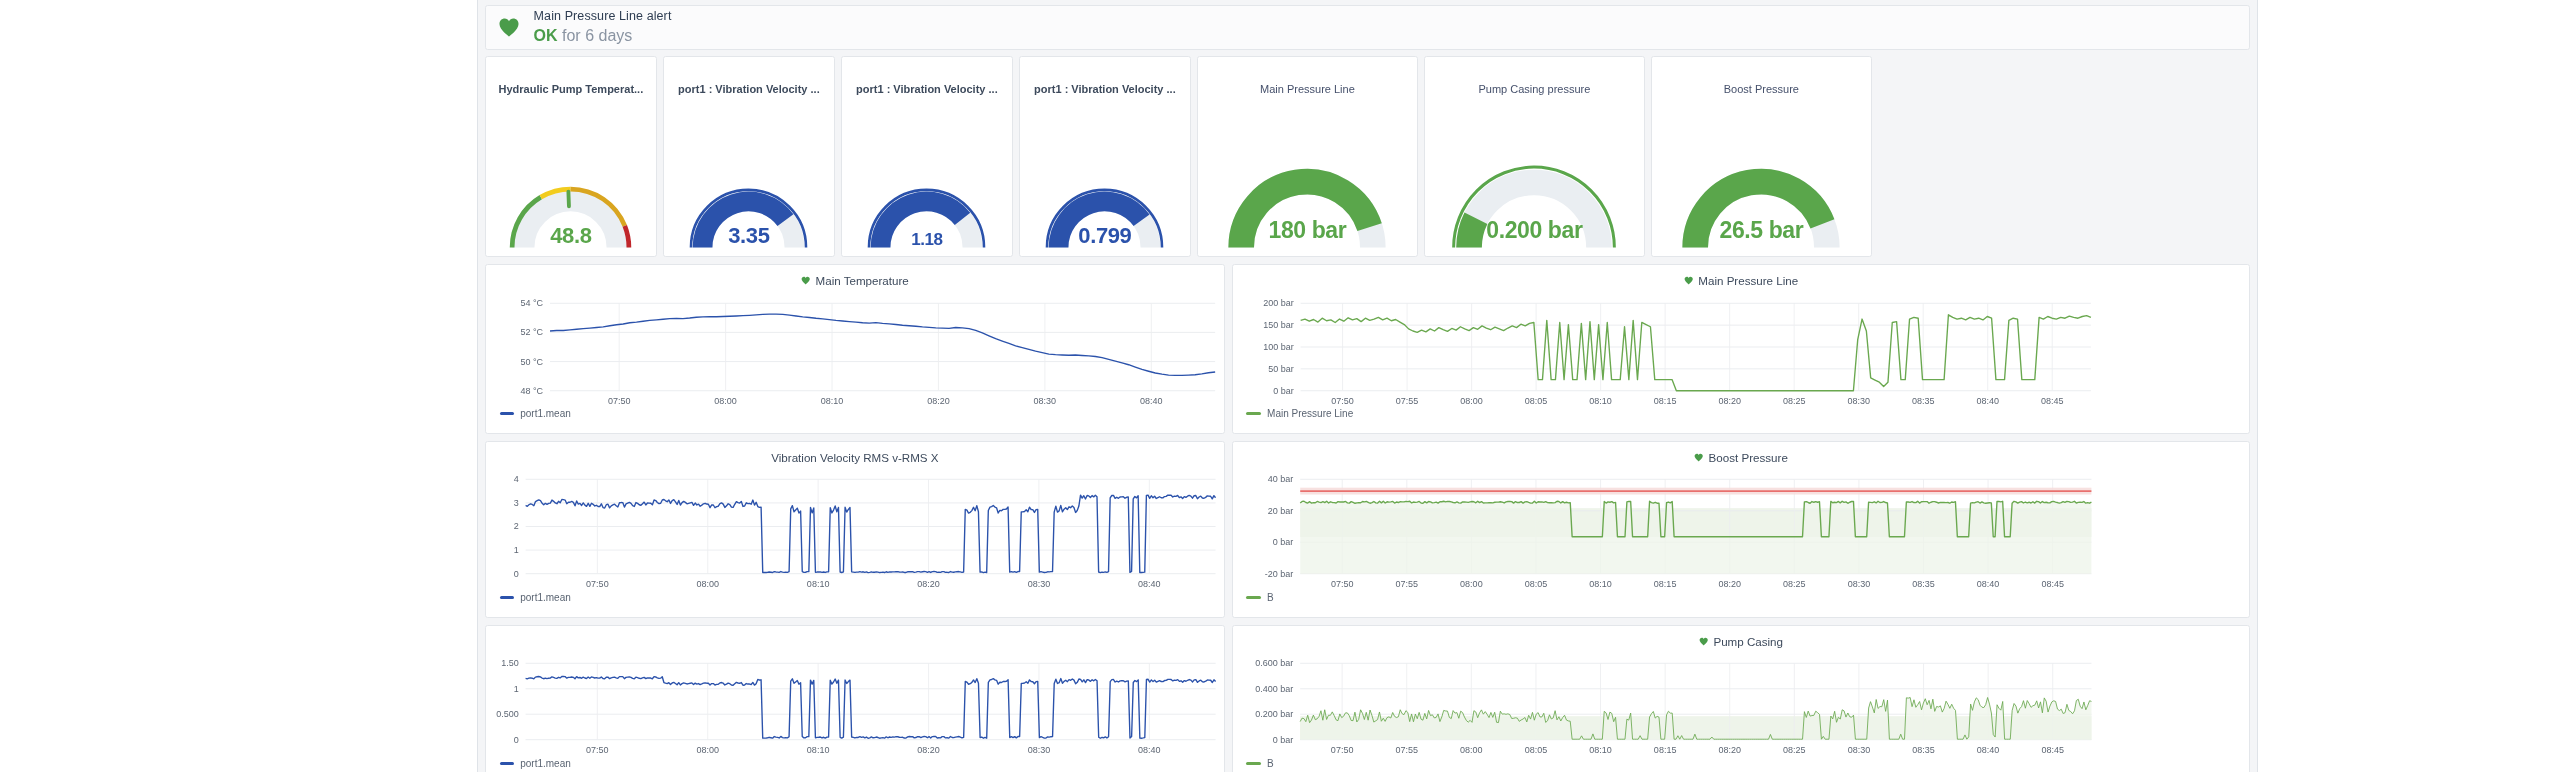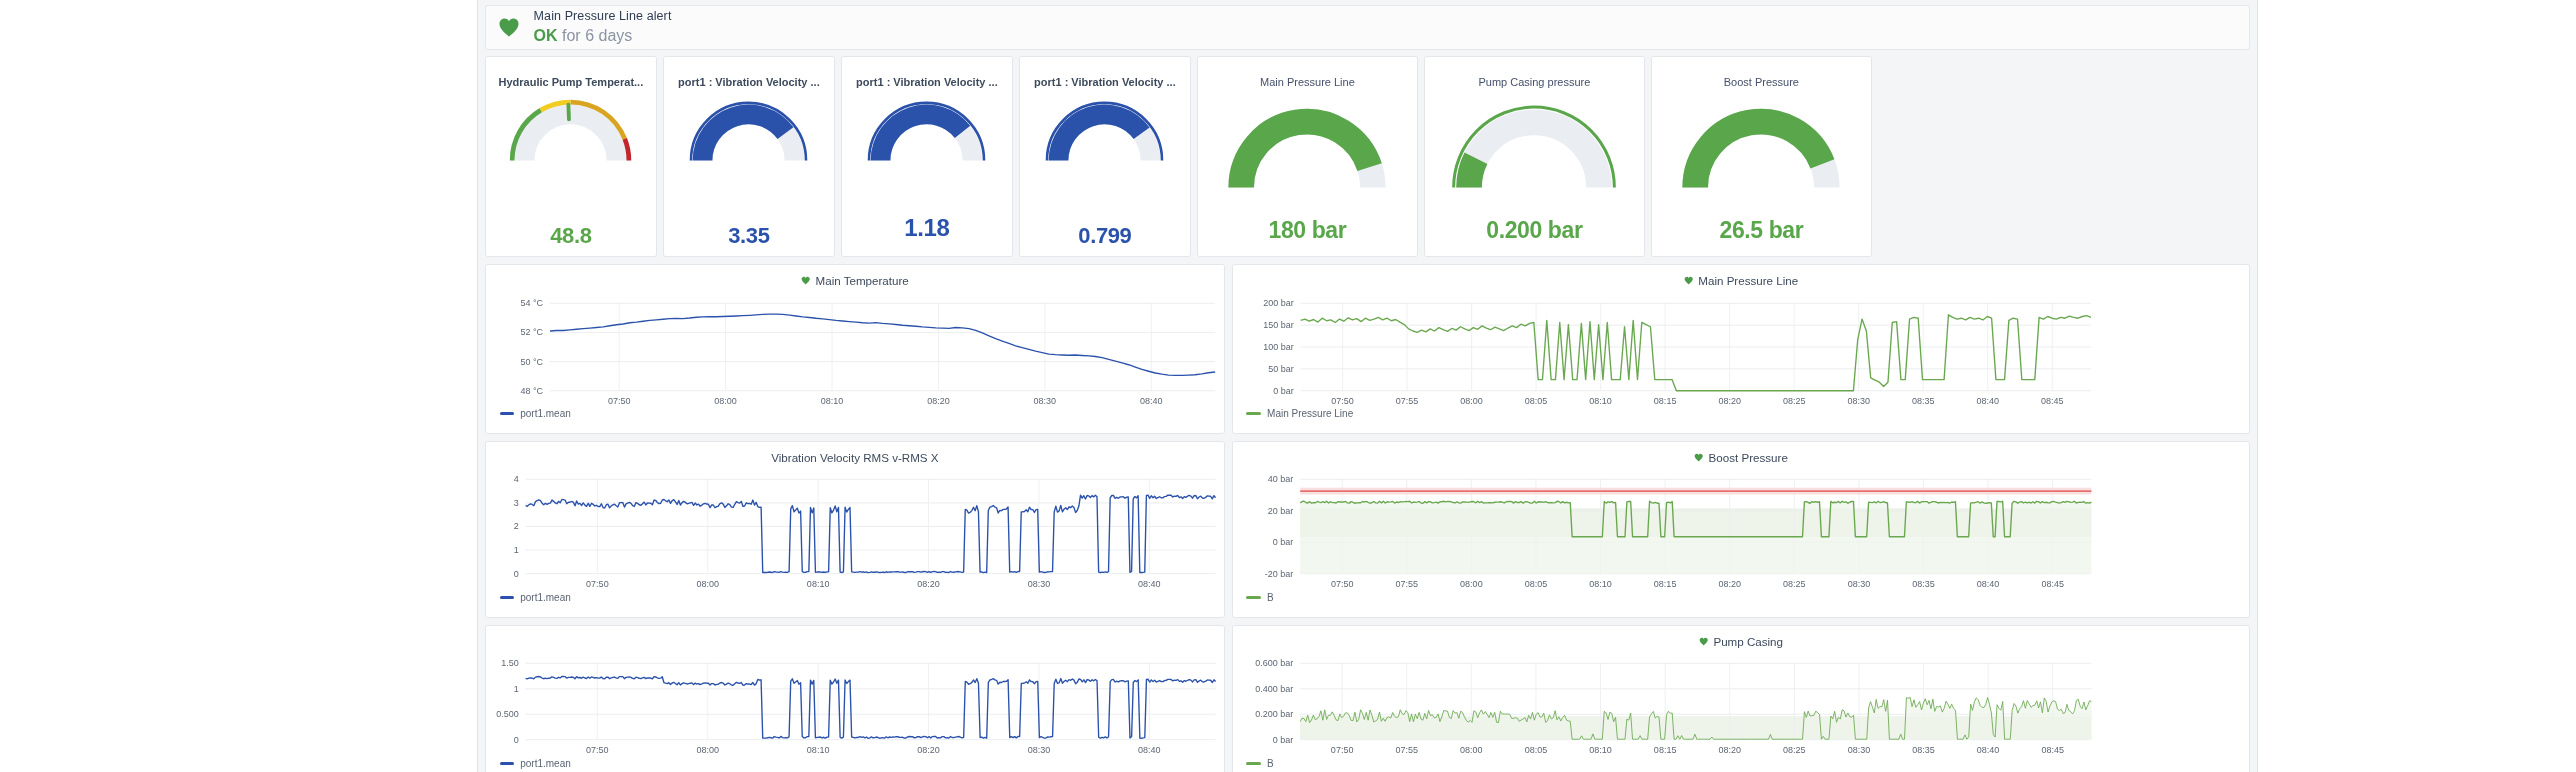--- a/index.html
+++ b/index.html
@@ -37,26 +37,26 @@
   
   .gauge-row{display:flex;gap:6px;height:201px;margin-bottom:6.9px;}
   .gauge-card{
     background:#ffffff;border:0.9px solid #e3e6ea;border-radius:2.6px;
     box-sizing:border-box;display:flex;flex-direction:column;
     align-items:center;overflow:hidden;position:relative;
   }
   .gauge-card.w-sm{flex:0 0 172px;}
   .gauge-card.w-lg{flex:0 0 221px;}
   .gauge-title{
-    font-size:11px;color:#3d4a5c;margin-top:19px;margin-bottom:1.7px;
+    font-size:11px;color:#3d4a5c;margin-top:26px;margin-bottom:1.7px;
     white-space:nowrap;overflow:hidden;text-overflow:ellipsis;
     max-width:92%;text-align:center;font-weight:600;
   }
   .gauge-title.thin{font-weight:400;color:#45506b;}
-  .gauge-wrap{position:relative;flex:1;width:100%;display:flex;align-items:flex-start;justify-content:center;}
+  .gauge-wrap{position:relative;flex:1;width:100%;display:flex;align-items:flex-end;justify-content:center;}
   .gauge-wrap svg{display:block;overflow:visible;}
   .gauge-val{
     position:absolute;left:0;right:0;text-align:center;
     font-weight:bold;letter-spacing:-0.4px;pointer-events:none;
   }
 
   
   .chart-grid{display:flex;gap:6.9px;}
   .chart-col{display:flex;flex-direction:column;gap:6.9px;}
   .chart-col.left{flex:0 0 740px;}
@@ -127,21 +127,21 @@
           </div>
         </div>
         <div class="gauge-card w-sm">
           <div class="gauge-title">port1 : Vibration Velocity ...</div>
           <div class="gauge-wrap">
             <svg width="129" height="79" viewBox="0 0 150 92">
               <path d="M 21.5 82 A 53.5 53.5 0 0 1 128.5 81.99999999999999" fill="none" stroke="#eaeef2" stroke-width="23"></path>
               <path d="M 21.5 82 A 53.5 53.5 0 0 1 116.92759996693242 48.76859375511038" fill="none" stroke="#2b52ab" stroke-width="23"></path>
               <path d="M 8 82.00000000000001 A 67 67 0 0 1 142 81.99999999999999" fill="none" stroke="#2b52ab" stroke-width="3"></path>
             </svg>
-            <div class="gauge-val" style="color: rgb(43, 82, 171); font-size: 24px; bottom: 14px;">1.18</div>
+            <div class="gauge-val" style="color: rgb(43, 82, 171); font-size: 17px; bottom: 6px;">1.18</div>
           </div>
         </div>
         <div class="gauge-card w-sm">
           <div class="gauge-title">port1 : Vibration Velocity ...</div>
           <div class="gauge-wrap">
             <svg width="129" height="79" viewBox="0 0 150 92">
               <path d="M 21.5 82 A 53.5 53.5 0 0 1 128.5 81.99999999999999" fill="none" stroke="#eaeef2" stroke-width="23"></path>
               <path d="M 21.5 82 A 53.5 53.5 0 0 1 118.18340364368242 50.41766870943824" fill="none" stroke="#2b52ab" stroke-width="23"></path>
               <path d="M 8 82.00000000000001 A 67 67 0 0 1 142 81.99999999999999" fill="none" stroke="#2b52ab" stroke-width="3"></path>
             </svg>

